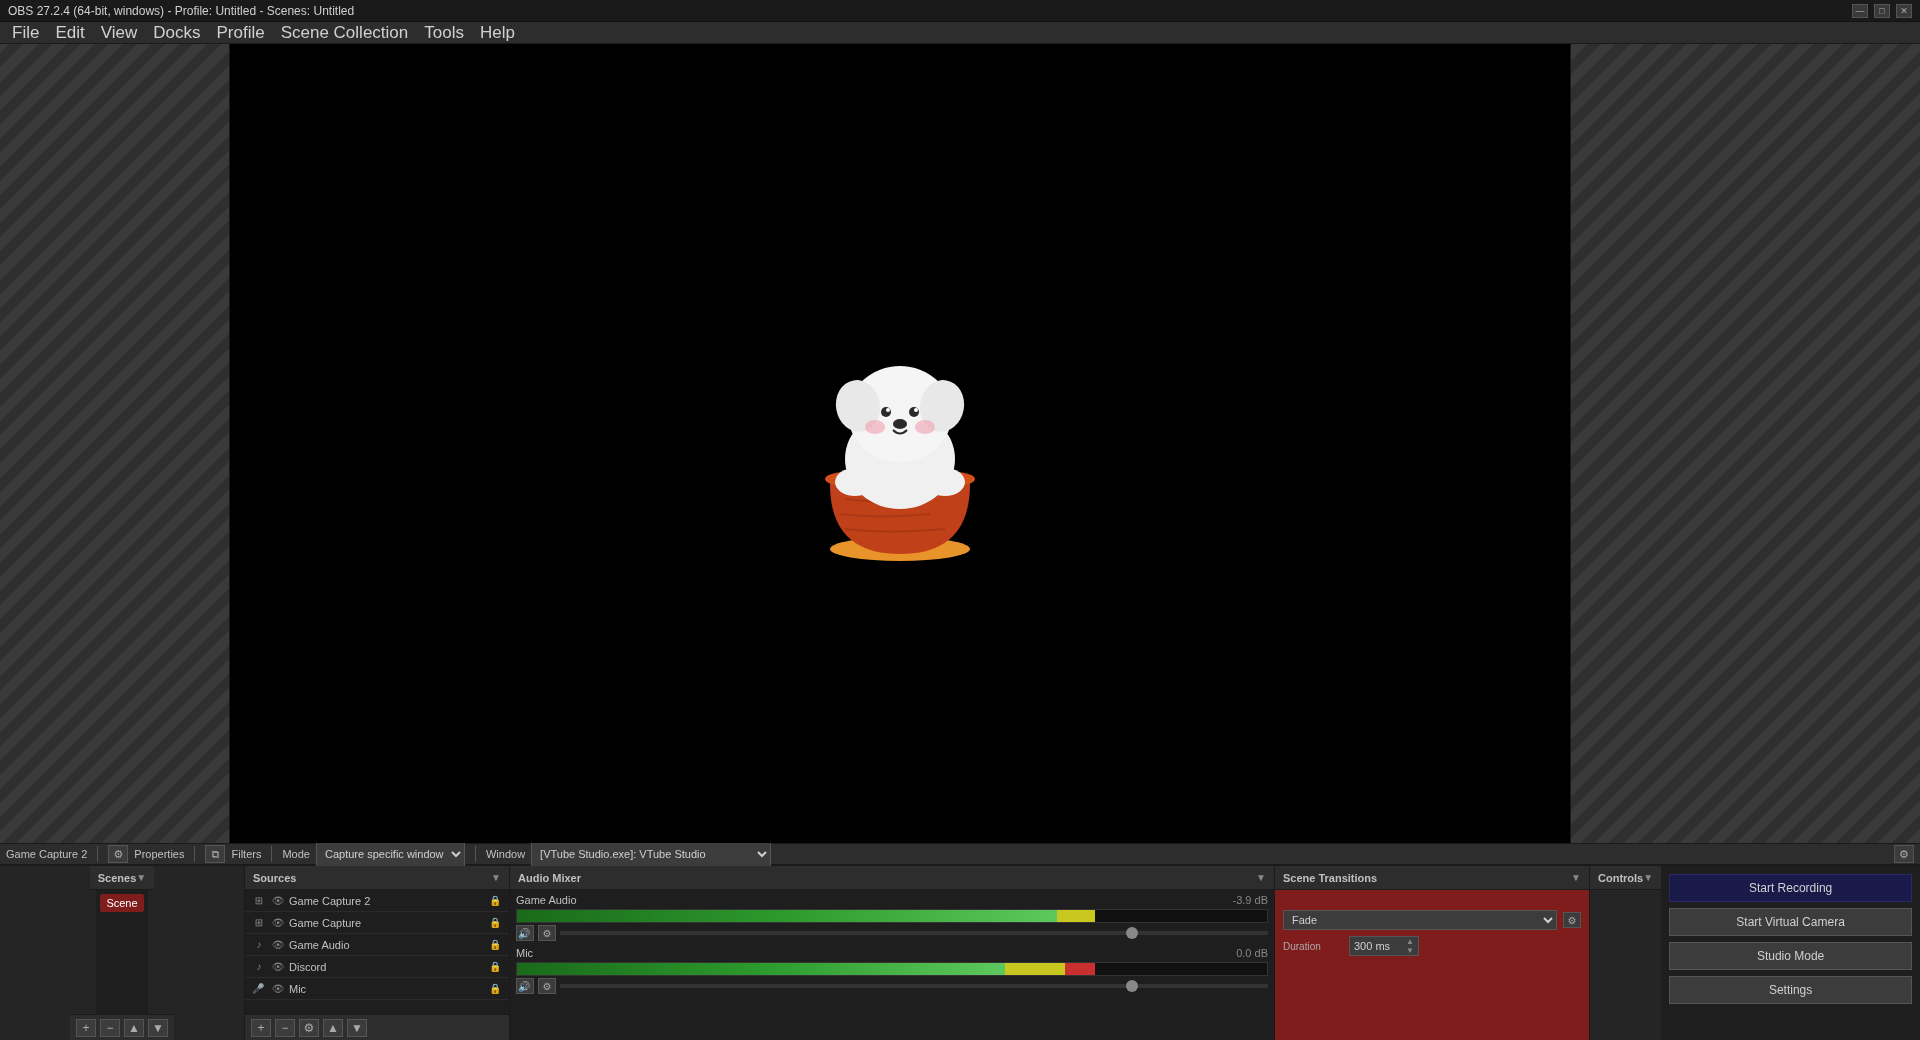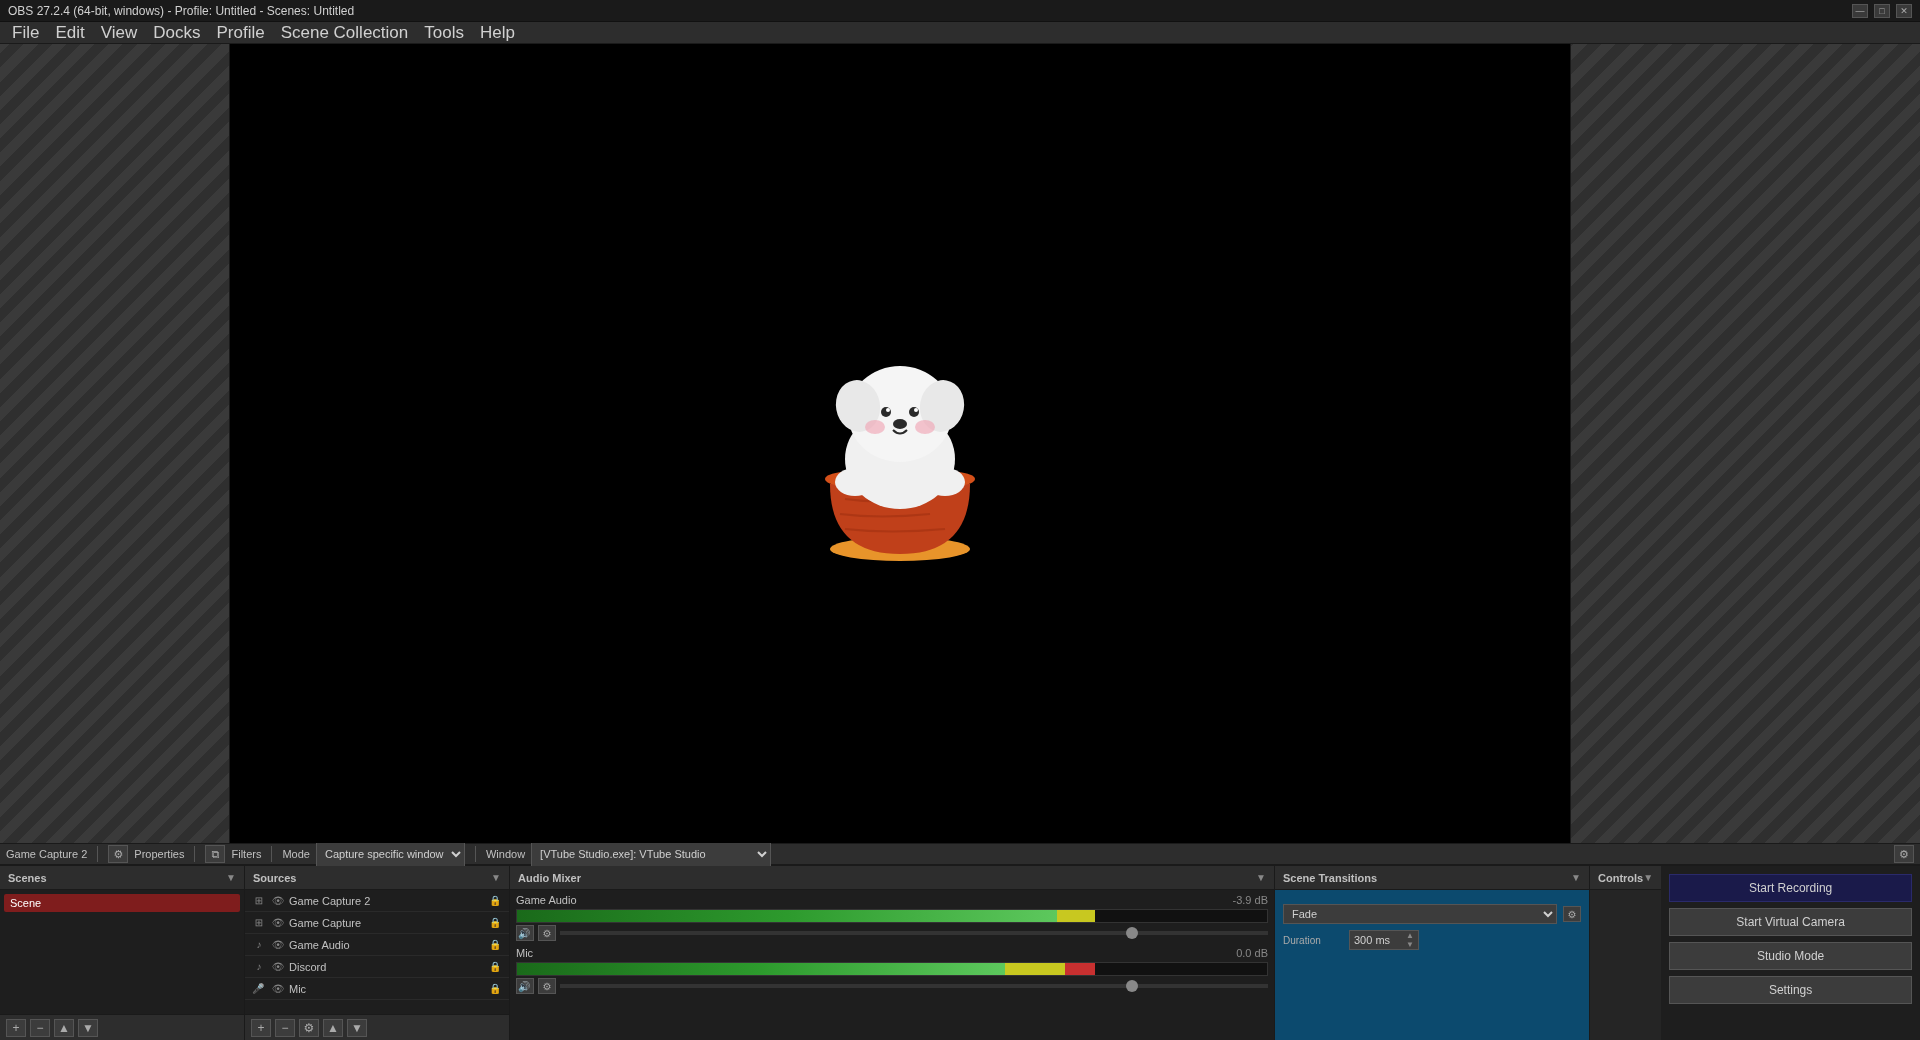--- a/index.html
+++ b/index.html
@@ -141,20 +141,21 @@
       color: #c0c0c0;
     }
     .panel-header-icon { font-size: 10px; color: #888; cursor: pointer; }
 
     
     #scenes-panel {
       width: 245px;
       border-right: 1px solid #1a1a1a;
       display: flex;
       flex-direction: column;
+      align-items: center;
     }
     .scenes-content {
       flex: 1;
       background: #1e1e1e;
       padding: 4px;
     }
     .scene-item {
       padding: 3px 6px;
       font-size: 11px;
       background: #7f1d1d;
@@ -270,22 +271,22 @@
 
     
     #transitions-panel {
       width: 315px;
       border-right: 1px solid #1a1a1a;
       display: flex;
       flex-direction: column;
     }
     .transitions-content {
       flex: 1;
-      background: #0c4a6e;
-      padding: 14px 8px;
+      background: #7f1d1d;
+      padding: 20px 8px;
     }
     .transition-row {
       display: flex;
       align-items: center;
       gap: 6px;
       margin-bottom: 6px;
     }
     .transition-label { font-size: 10px; color: #aaa; width: 60px; }
     .transition-select {
       flex: 1;

